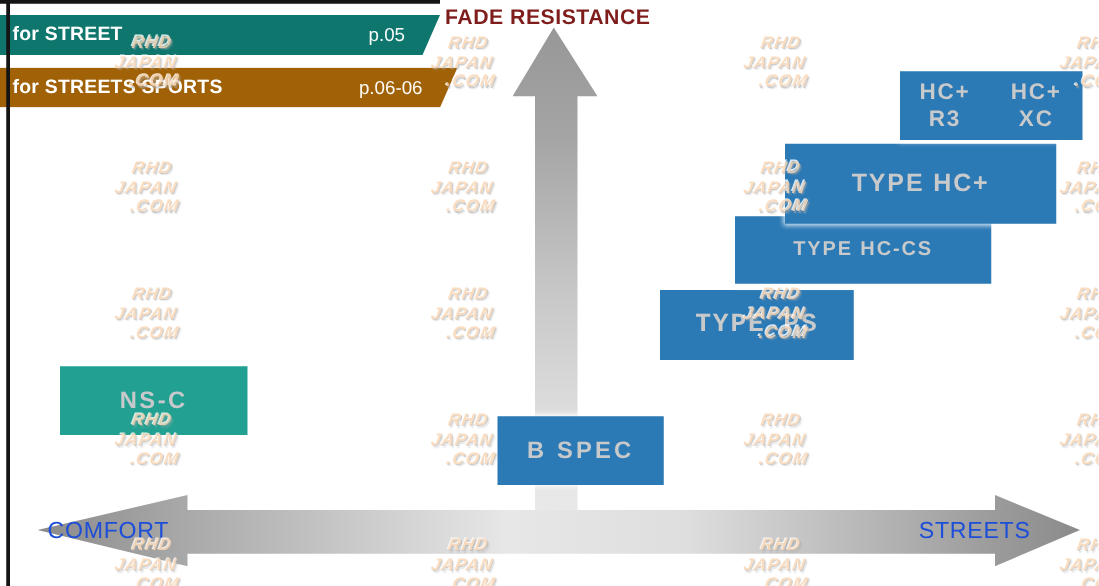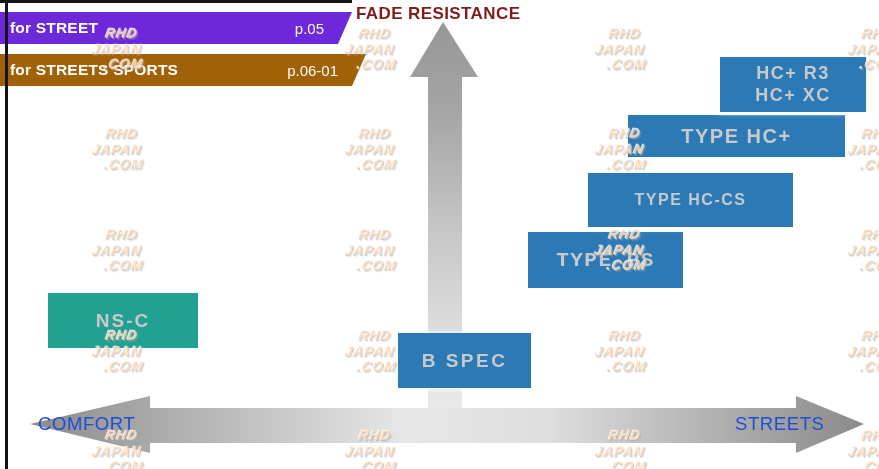--- a/index.html
+++ b/index.html
@@ -16,21 +16,21 @@
   .frame-top  { position:absolute; left:0;  top:0; width:352px; height:3px; background:#141414; z-index:8; }
   .frame-left { position:absolute; left:5px; top:0; width:3px; height:469px; background:#141414; z-index:8; }
 
   
   .banner {
     position:absolute; left:0; height:32px; z-index:6;
     display:flex; align-items:center; justify-content:space-between;
     padding:0 28px 0 10px; color:#fff;
   }
   .banner-street {
-    top:12px; width:352px; background:#6d28d9;
+    top:12px; width:352px; background:#0f766e;
     clip-path: polygon(0px 0px, 352px 0px, 338px 32px, 0px 32px);
   }
   .banner-sports {
     top:54px; width:366px; background:#a16207;
     clip-path: polygon(0px 0px, 366px 0px, 352px 32px, 0px 32px);
   }
   .banner .b-label { font-size:15.5px; font-weight:bold; letter-spacing:0.2px; }
   .banner .b-page  { font-size:15px; font-weight:normal; opacity:0.97;text-align:right; }
 
   
@@ -54,32 +54,32 @@
   .h-arrow {
     position:absolute; left:28px; top:394px; width:840px; height:62px; z-index:2;
     background: linear-gradient(to right, #8a8a8a 0%, #a6a6a6 13%, #e7e7e7 45%, #dedede 62%, #9c9c9c 91%, #8a8a8a 100%);
     clip-path: polygon(2px 30px, 122px 2px, 122px 14px, 768px 14px, 768px 2px, 836px 30px,
                        768px 59px, 768px 49px, 122px 49px, 122px 59px);
   }
 
   
   .pbox {
     position:absolute; z-index:5;
-    display:flex; align-items:center; justify-content:center; flex-direction:column;
+    display:flex; align-items:center; justify-content:center; flex-direction:row;
     color:#c7c9cb; font-weight:bold; text-align:center;
     box-shadow: 0 0 4px 1.5px rgba(255,255,255,0.85);
   }
   .pbox.blue { background:#2b79b5; }
   .pbox.teal { background:#22a192; }
 
   .box-nsc    { left:48px;  top:293px; width:150px; height:55px; font-size:19px; letter-spacing:2px; }
   .box-bspec  { left:398px; top:333px; width:133px; height:55px; font-size:19px; letter-spacing:2.5px; }
   .box-ps     { left:528px; top:232px; width:155px; height:56px; font-size:21px; letter-spacing:1.5px;font-family:Liberation Mono, monospace; }
   .box-hccs   { left:588px; top:173px; width:205px; height:54px; font-size:16px; letter-spacing:1.5px; }
-  .box-hcplus { left:628px; top:115px; width:217px; height:42px; font-size:20px; letter-spacing:1.5px; }
+  .box-hcplus { left:628px; top:115px; width:217px; height:64px; font-size:20px; letter-spacing:1.5px; }
   .box-hcr3   { left:720px; top:57px;  width:146px; height:55px; font-size:18px; letter-spacing:1.5px; line-height:1.2; }
 
   
   .wm-layer { position:absolute; inset:0; z-index:9; pointer-events:none; }
   .wm-tile {
     position:absolute; width:64px;
     font-size:13.5px; font-weight:bold; font-style:italic; letter-spacing:1px;
     line-height:15.5px;
     color: rgba(250,216,183,0.95);
     text-shadow:
@@ -101,21 +101,21 @@
 
   <div class="frame-top"></div>
   <div class="frame-left"></div>
 
   <div class="banner banner-street">
     <span class="b-label">for STREET</span>
     <span class="b-page">p.05</span>
   </div>
   <div class="banner banner-sports">
     <span class="b-label">for STREETS SPORTS</span>
-    <span class="b-page">p.06-01</span>
+    <span class="b-page">p.06-06</span>
   </div>
 
   <div class="v-arrow"></div>
   <div class="h-arrow"></div>
   <div class="fade-label">FADE RESISTANCE</div>
   <div class="comfort-label">COMFORT</div>
   <div class="sports-label">STREETS</div>
 
   <div class="pbox blue box-bspec">
     <span>B SPEC</span>

